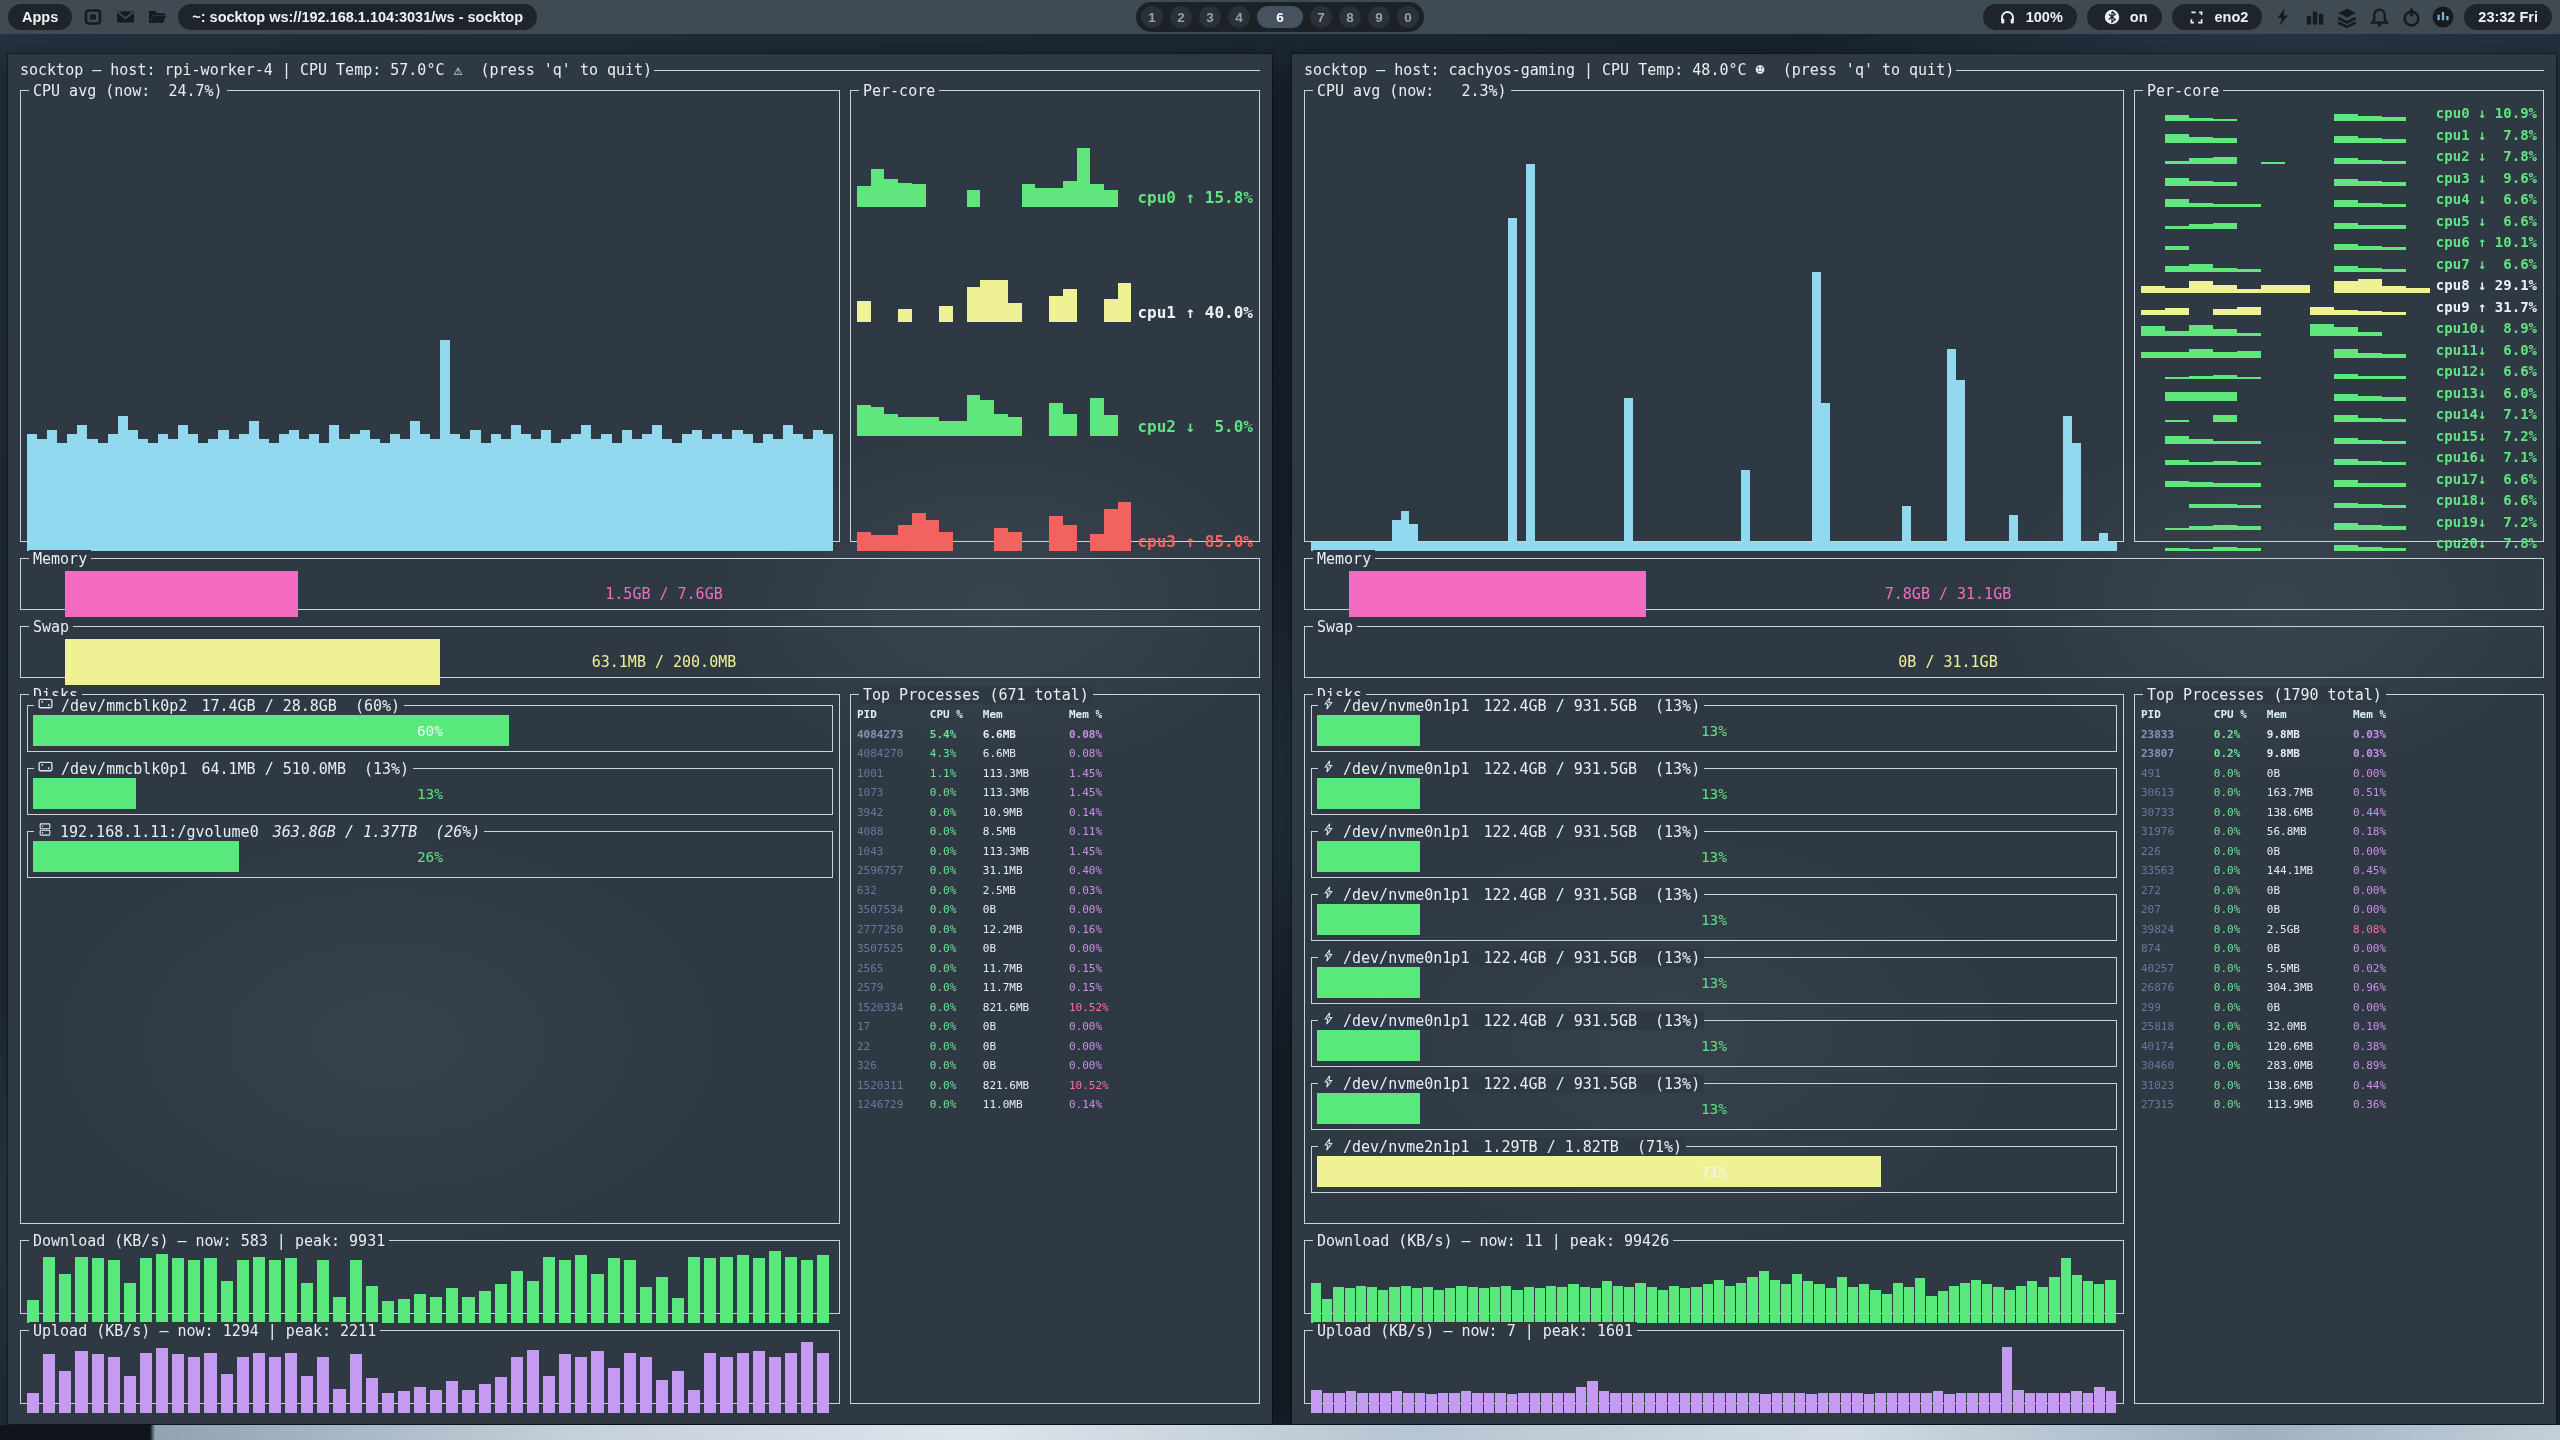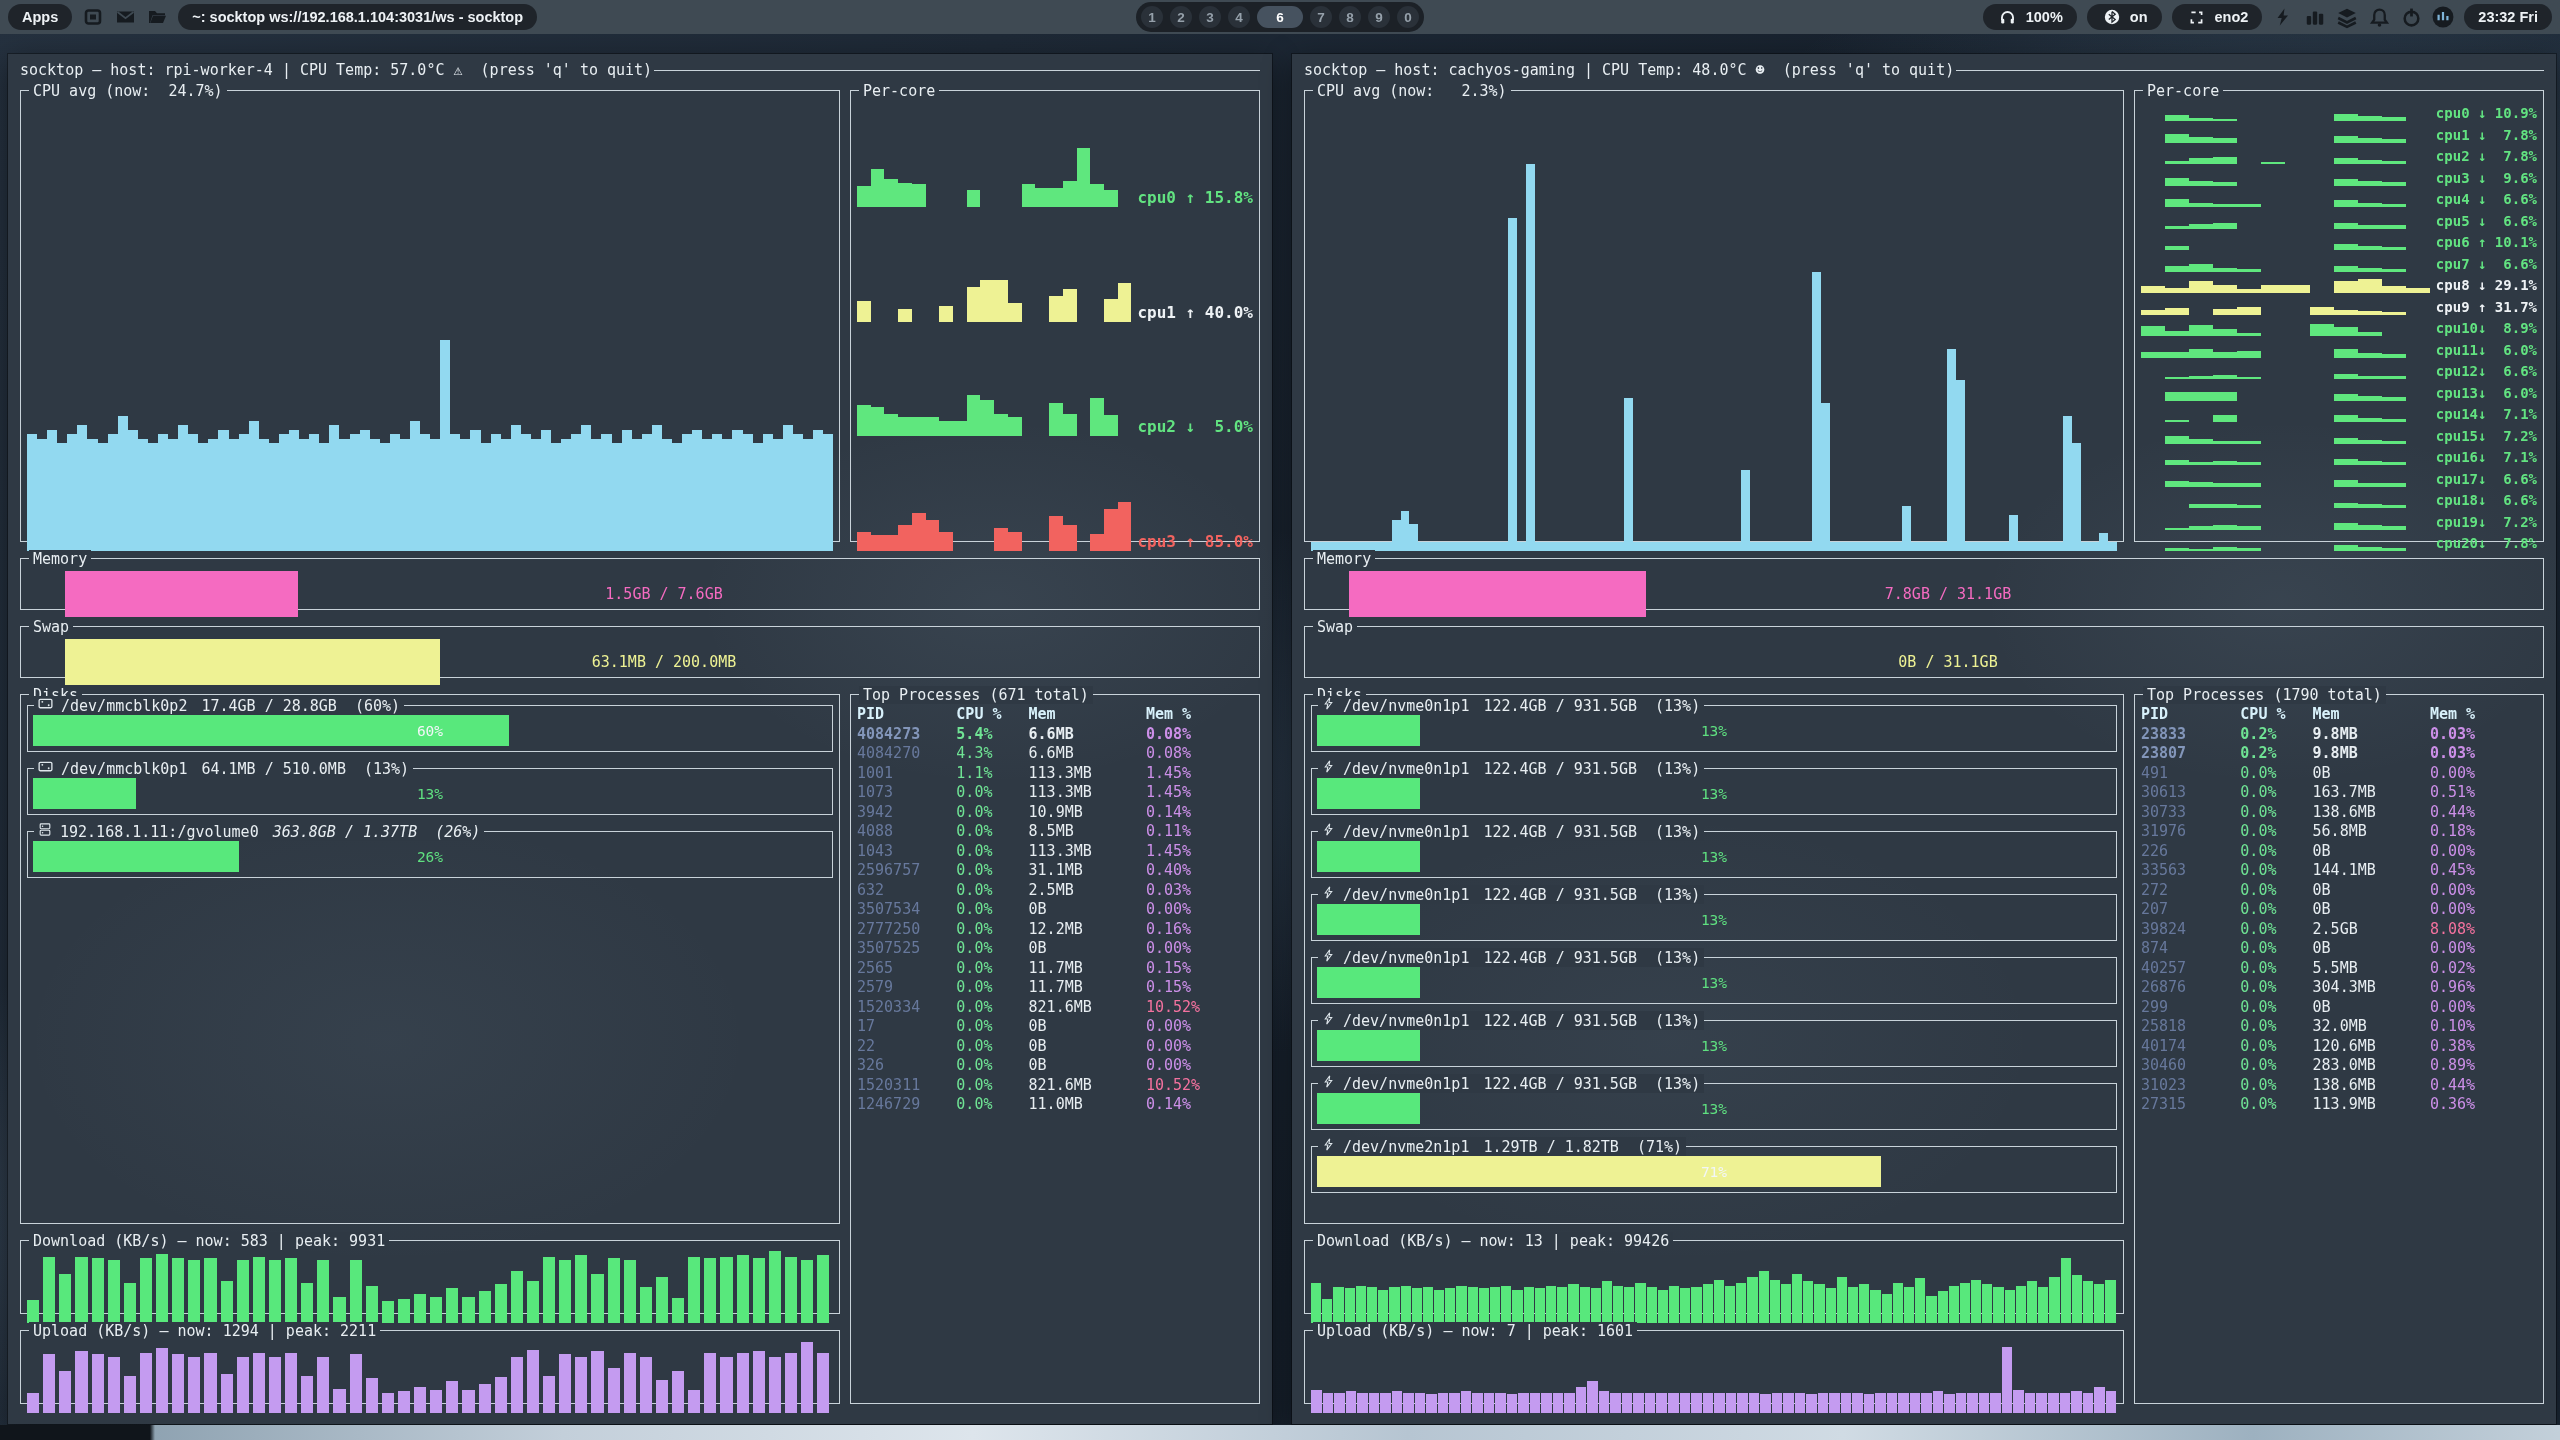--- a/index.html
+++ b/index.html
@@ -71,21 +71,21 @@
   
   .dbox{border:1px solid #c9d3da;position:relative;height:47px;margin-bottom:16px;box-sizing:border-box;}
   .dtitle{position:absolute;top:-10px;left:6px;background:#2f3944;padding:0 4px;display:flex;
     align-items:center;gap:8px;white-space:pre;z-index:2;}
   .dtitle svg{flex:none;}
   .dbar{position:absolute;left:5px;right:5px;top:9px;bottom:5px;}
   .dfill{height:100%;}
   .dlabel{position:absolute;inset:0;display:flex;align-items:center;justify-content:center;
     font-size:14.5px;}
   
-  .proctable{font-size:15px;line-height:19.5px;white-space:pre;overflow:hidden;}
+  .proctable{font-size:11px;line-height:19.5px;white-space:pre;overflow:hidden;}
   .prow{display:flex;}
   .c-pid{width:11ch;} .c-cpu{width:8ch;} .c-mem{width:13ch;} .c-memp{flex:1;}
   .phead-row{font-weight:bold;color:#d8f1fb;}
   .col-pid{color:#67789c;} .col-cpu{color:#6fe394;} .col-mem{color:#e8eef2;} .col-memp{color:#cc8fe8;}
   .hot{color:#f4729f !important;}
   .boldrow{font-weight:bold;}
   .boldrow .col-pid{color:#8396ba;}
 </style>
 </head>
 <body>
@@ -1114,21 +1114,21 @@
                     <path d="M9.5 1L4 8.5h3.2L5.8 15 12 6.8H8.6z" fill="none" stroke="#dfe7ec" stroke-width="1.3"></path>
                   </svg></span><span>/dev/nvme2n1p1</span><span style="margin-left:6px;">1.29TB / 1.82TB  (71%)</span></div>
               <div class="dbar">
                 <div class="dfill" style="width: 71%; background: rgb(238, 242, 148);"></div>
                 <div class="dlabel" style="color: rgb(242, 246, 248);">71%</div>
               </div>
             </div>
           </div>
       </div>
       <div class="panel netp">
-        <span class="ptitle">Download (KB/s) — now: 13 | peak: 99426</span>
+        <span class="ptitle">Download (KB/s) — now: 11 | peak: 99426</span>
         <div class="pbody barchart">
             <div class="bar" style="height: 55%; background: rgb(88, 232, 124); margin-right: 1px;"></div>
             <div class="bar" style="height: 34%; background: rgb(88, 232, 124); margin-right: 1px;"></div>
             <div class="bar" style="height: 50%; background: rgb(88, 232, 124); margin-right: 1px;"></div>
             <div class="bar" style="height: 48%; background: rgb(88, 232, 124); margin-right: 1px;"></div>
             <div class="bar" style="height: 52%; background: rgb(88, 232, 124); margin-right: 1px;"></div>
             <div class="bar" style="height: 50%; background: rgb(88, 232, 124); margin-right: 1px;"></div>
             <div class="bar" style="height: 46%; background: rgb(88, 232, 124); margin-right: 1px;"></div>
             <div class="bar" style="height: 50%; background: rgb(88, 232, 124); margin-right: 1px;"></div>
             <div class="bar" style="height: 52%; background: rgb(88, 232, 124); margin-right: 1px;"></div>

